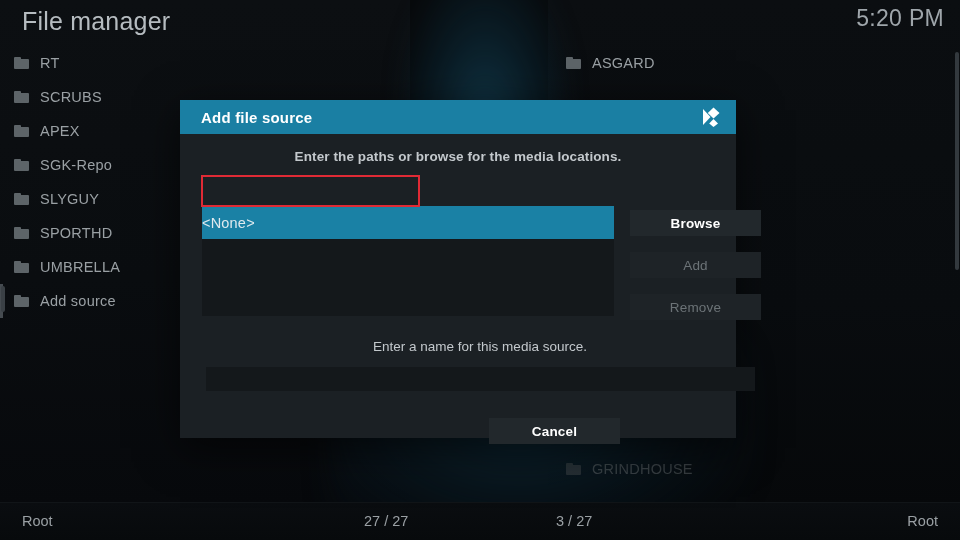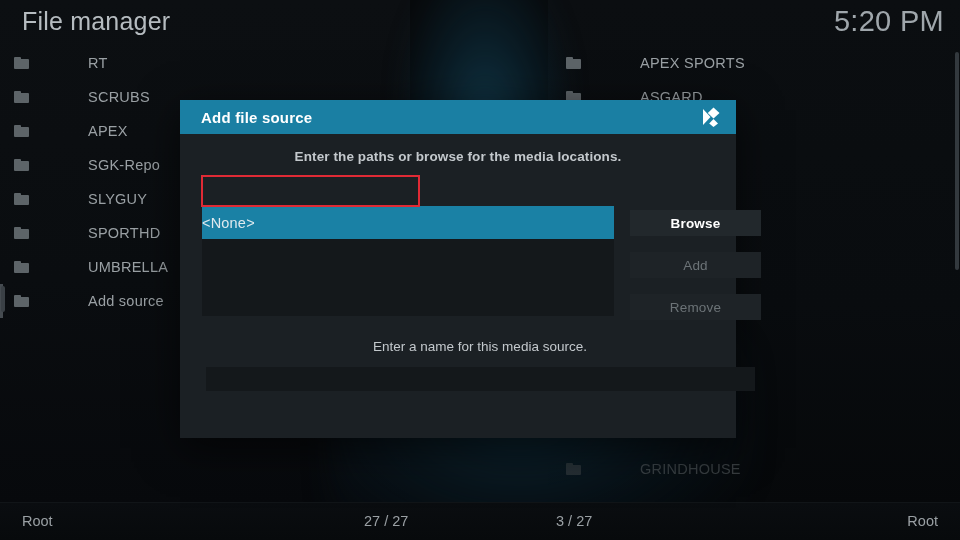--- a/index.html
+++ b/index.html
@@ -37,32 +37,31 @@
   }
 
   
   .header { position:absolute; left:0; top:0; width:960px; height:46px; }
   .page-title {
     position:absolute; left:22px; top:7px;
     font-size:25px; font-weight:300; color:#b6bcc0; letter-spacing:.2px;
   }
   .clock {
     position:absolute; right:16px; top:5px;
-    font-size:29px; font-weight:300; color:#9fa6ab; letter-spacing:.3px;
+    font-size:23px; font-weight:300; color:#9fa6ab; letter-spacing:.3px;
   }
 
   
   .filelist { position:absolute; }
   .filelist.left  { left:0px;   top:46px; width:408px; }
   .filelist.right { left:548px; top:46px; width:412px; }
 
   .frow {
     position:relative; height:34px; display:flex; align-items:center;
     padding-left:14px;
-    gap:48px;
   }
   .filelist.right .frow { padding-left:18px; }
 
   .frow .folder-ico {
     width:15px; height:12px; margin-right:11px; flex:0 0 auto;
     position:relative;
   }
   .frow .folder-ico::before {
     content:""; position:absolute; left:0; top:2px;
     width:15px; height:10px; background:#5d6468; border-radius:1px;
@@ -217,24 +216,20 @@
       <span class="flabel">UMBRELLA</span>
     </div>
     <div class="frow selected">
       <span class="folder-ico"></span>
       <span class="flabel">Add source</span>
     </div>
   </div>
   <div class="sbar left"></div>
 
   <div class="filelist right">
-    <div class="frow">
-      <span class="folder-ico"></span>
-      <span class="flabel">APEX SPORTS</span>
-    </div>
     <div class="frow">
       <span class="folder-ico"></span>
       <span class="flabel">ASGARD</span>
     </div>
   </div>
 
   <div class="filelist right" style="top:452px;">
     <div class="frow faded cut-row">
       <span class="folder-ico"></span>
       <span class="flabel">GRINDHOUSE</span>
@@ -272,19 +267,20 @@
         </div>
       </div>
 
       <div class="btn enabled sb sb1">Browse</div>
       <div class="btn disabled sb sb2">Add</div>
       <div class="btn disabled sb sb3">Remove</div>
 
       <div class="hint2">Enter a name for this media source.</div>
       <div class="name-field" title=""></div>
 
+      <div class="btn enabled  foot-btn foot-cancel">Cancel</div>
 
     </div>
   </div>
 
   <div class="annot"></div>
 
 </div>
 
 </body></html>

